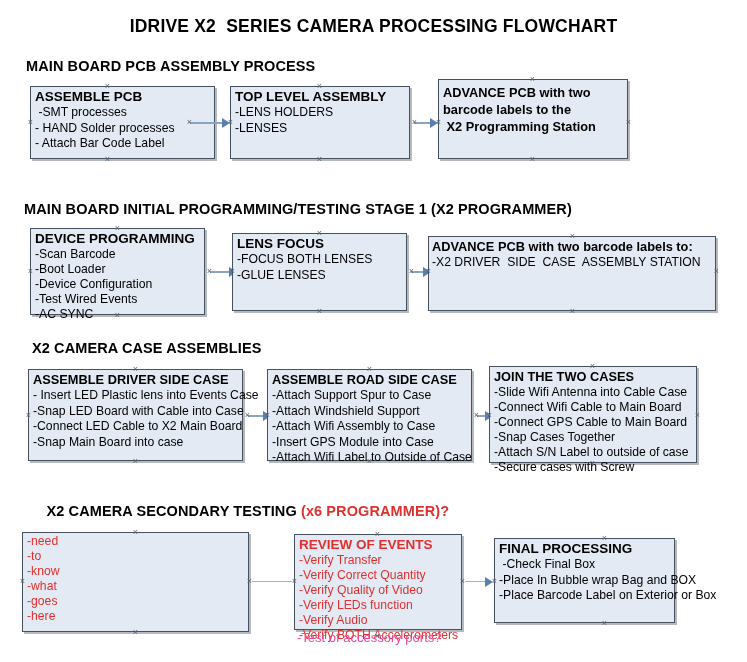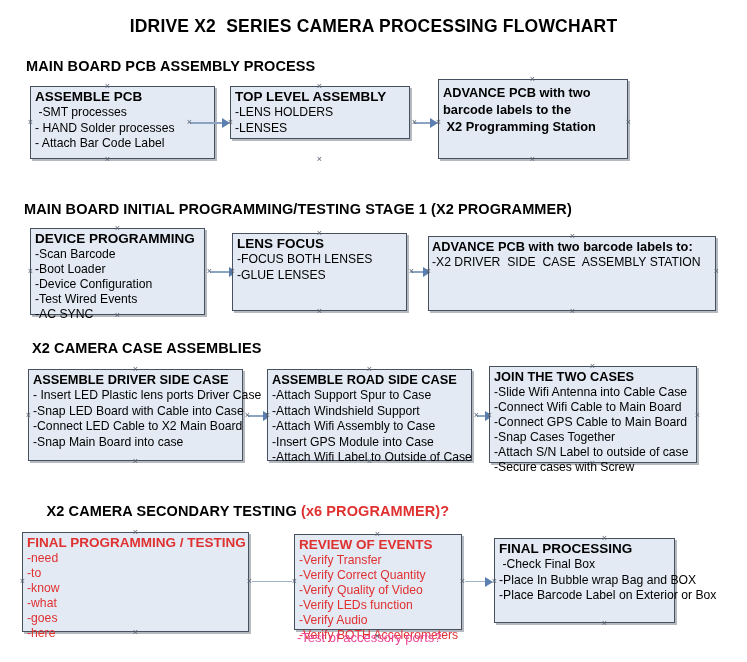--- a/index.html
+++ b/index.html
@@ -136,21 +136,21 @@
     </div>
   </div>
   <div class="handle" style="left:27px; top:119px;"></div>
   <div class="handle" style="left:104px; top:83px;"></div>
   <div class="handle" style="left:104px; top:156px;"></div>
 
   <div class="conn" style="left:190px; top:122px; width:35px;"></div>
   <div class="arrow-head" style="left:222px; top:118px;"></div>
   <div class="handle" style="left:186px; top:119px;"></div>
 
-  <div class="box" style="left:230px; top:86px; width:180px; height:53px;">
+  <div class="box" style="left:230px; top:86px; width:180px; height:73px;">
     <div class="box-inner">
       <div class="box-title">TOP LEVEL ASSEMBLY</div>
       <div class="box-line">-LENS HOLDERS</div>
       <div class="box-line">-LENSES</div>
     </div>
   </div>
   <div class="handle" style="left:227px; top:119px;"></div>
   <div class="handle" style="left:316px; top:83px;"></div>
   <div class="handle" style="left:316px; top:156px;"></div>
 
@@ -214,21 +214,21 @@
   <div class="handle" style="left:425px; top:268px;"></div>
   <div class="handle" style="left:569px; top:233px;"></div>
   <div class="handle" style="left:569px; top:308px;"></div>
   <div class="handle" style="left:713px; top:268px;"></div>
 
   <div class="section-title" style="left:32px; top:340px;">X2 CAMERA CASE ASSEMBLIES</div>
 
   <div class="box" style="left:28px; top:369px; width:215px; height:92px;">
     <div class="box-inner">
       <div class="box-title small">ASSEMBLE DRIVER SIDE CASE</div>
-      <div class="box-line">- Insert LED Plastic lens ports Driver Case</div>
+      <div class="box-line">- Insert LED Plastic lens into Events Case</div>
       <div class="box-line">-Snap LED Board with Cable into Case</div>
       <div class="box-line">-Connect LED Cable to X2 Main Board</div>
       <div class="box-line">-Snap Main Board into case</div>
     </div>
   </div>
   <div class="handle" style="left:25px; top:412px;"></div>
   <div class="handle" style="left:132px; top:366px;"></div>
   <div class="handle" style="left:132px; top:458px;"></div>
 
   <div class="conn" style="left:248px; top:415px; width:22px;"></div>
@@ -268,21 +268,20 @@
   <div class="handle" style="left:589px; top:363px;"></div>
   <div class="handle" style="left:589px; top:460px;"></div>
   <div class="handle" style="left:694px; top:412px;"></div>
 
   <div class="section-title" style="left:30px; top:487px;">
     <span>X2 CAMERA SECONDARY TESTING </span><span class="accent">(x6 PROGRAMMER)?</span>
   </div>
 
   <div class="box red" style="left:22px; top:532px; width:227px; height:100px;">
     <div class="box-inner">
-      <div class="box-title">FINAL PROGRAMMING / TESTING</div>
       <div class="box-line tight">-need</div>
       <div class="box-line tight">-to</div>
       <div class="box-line tight">-know</div>
       <div class="box-line tight">-what</div>
       <div class="box-line tight">-goes</div>
       <div class="box-line tight">-here</div>
     </div>
   </div>
   <div class="handle" style="left:19px; top:578px;"></div>
   <div class="handle" style="left:132px; top:529px;"></div>

